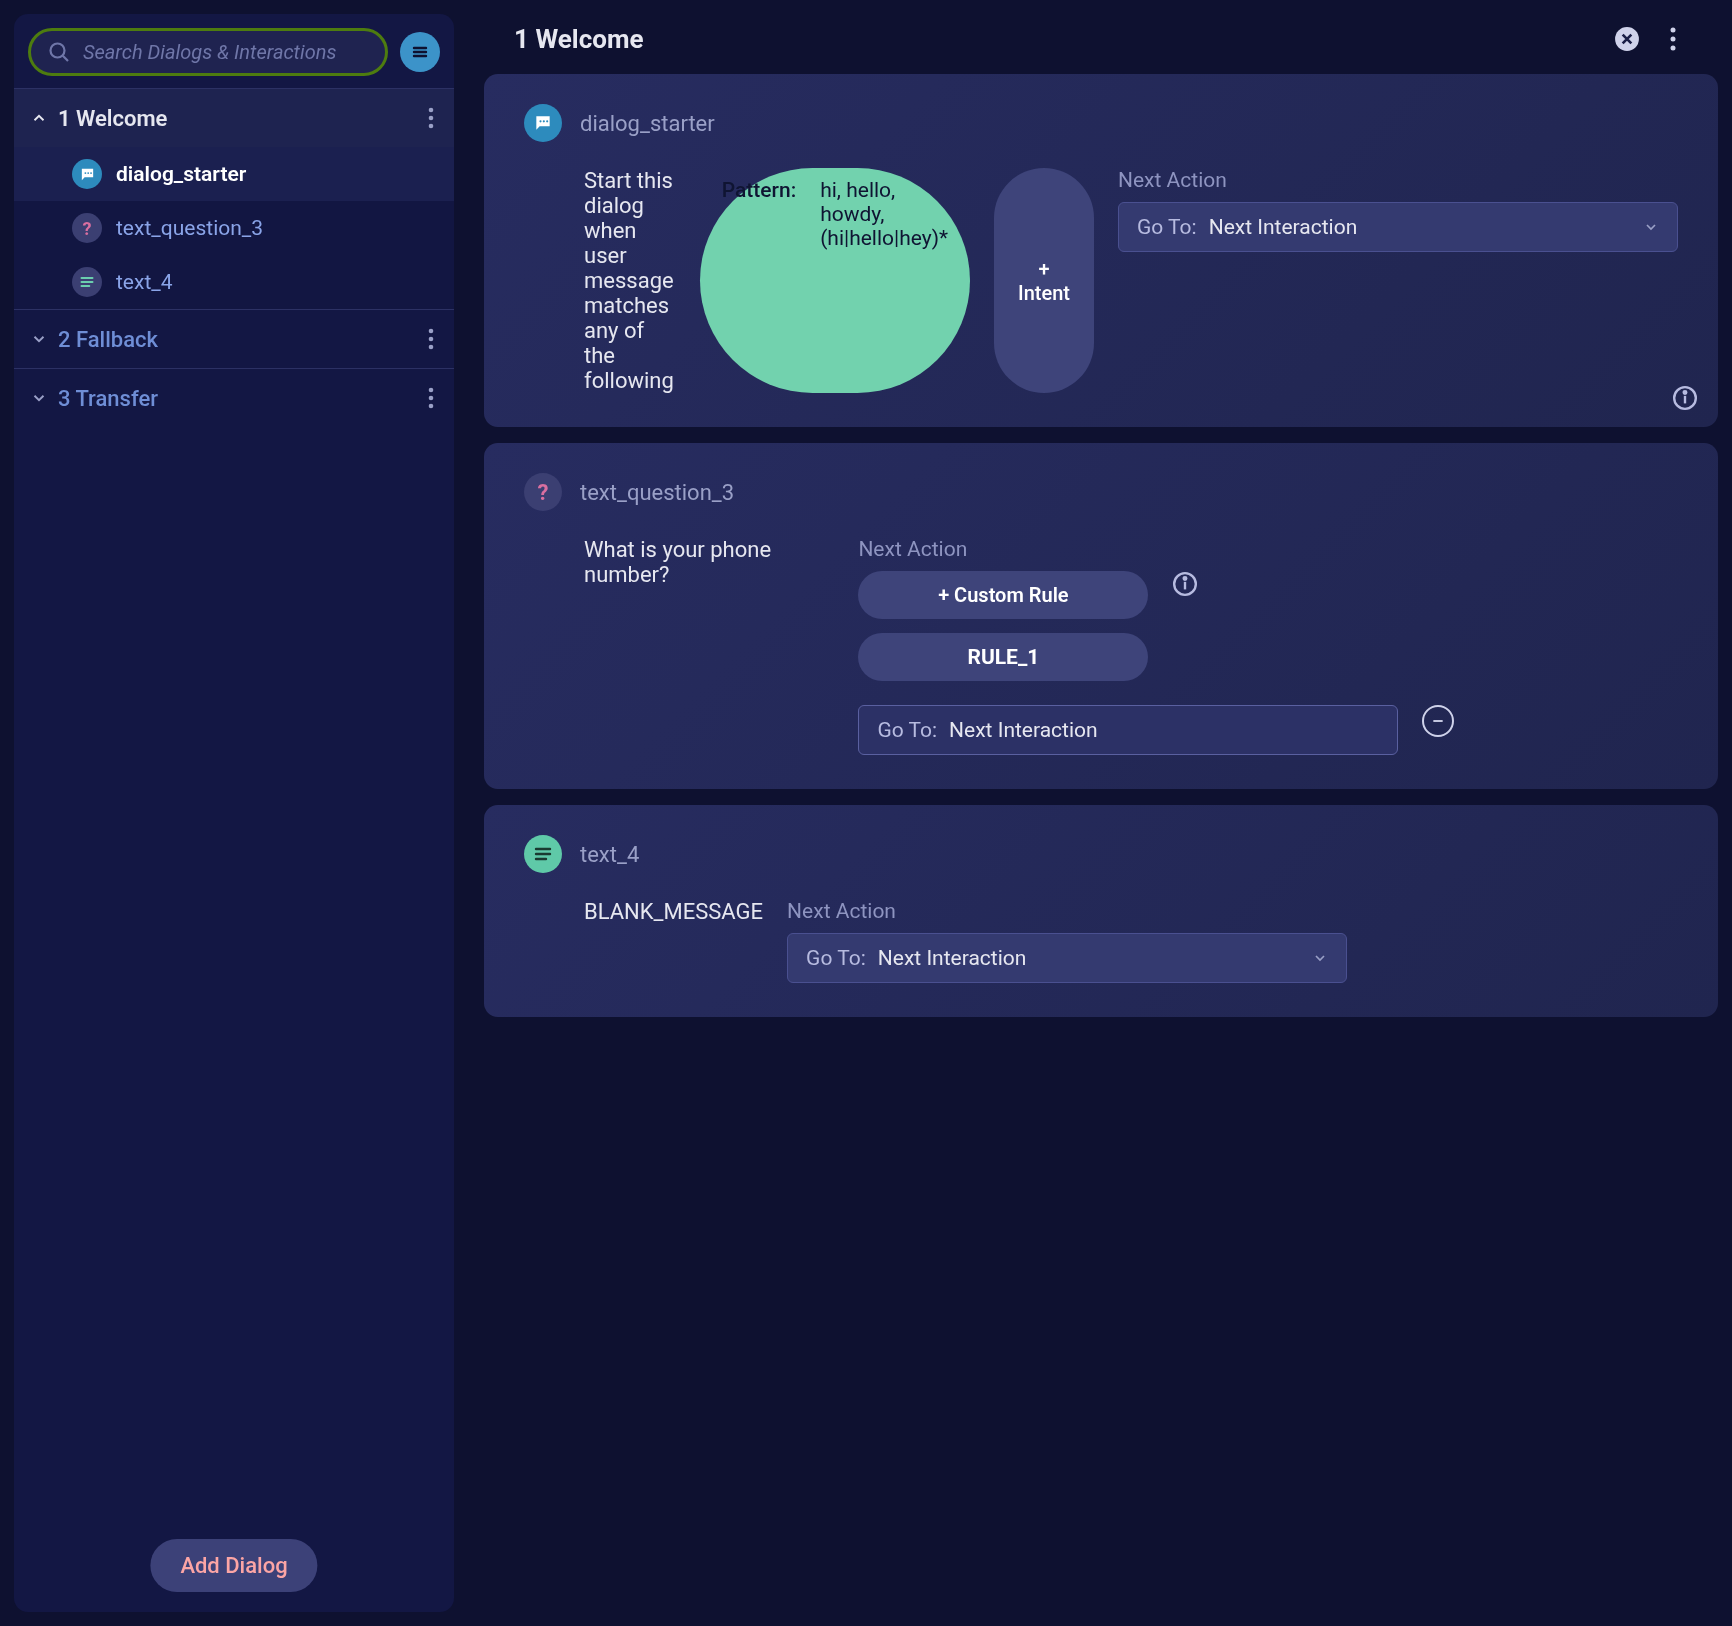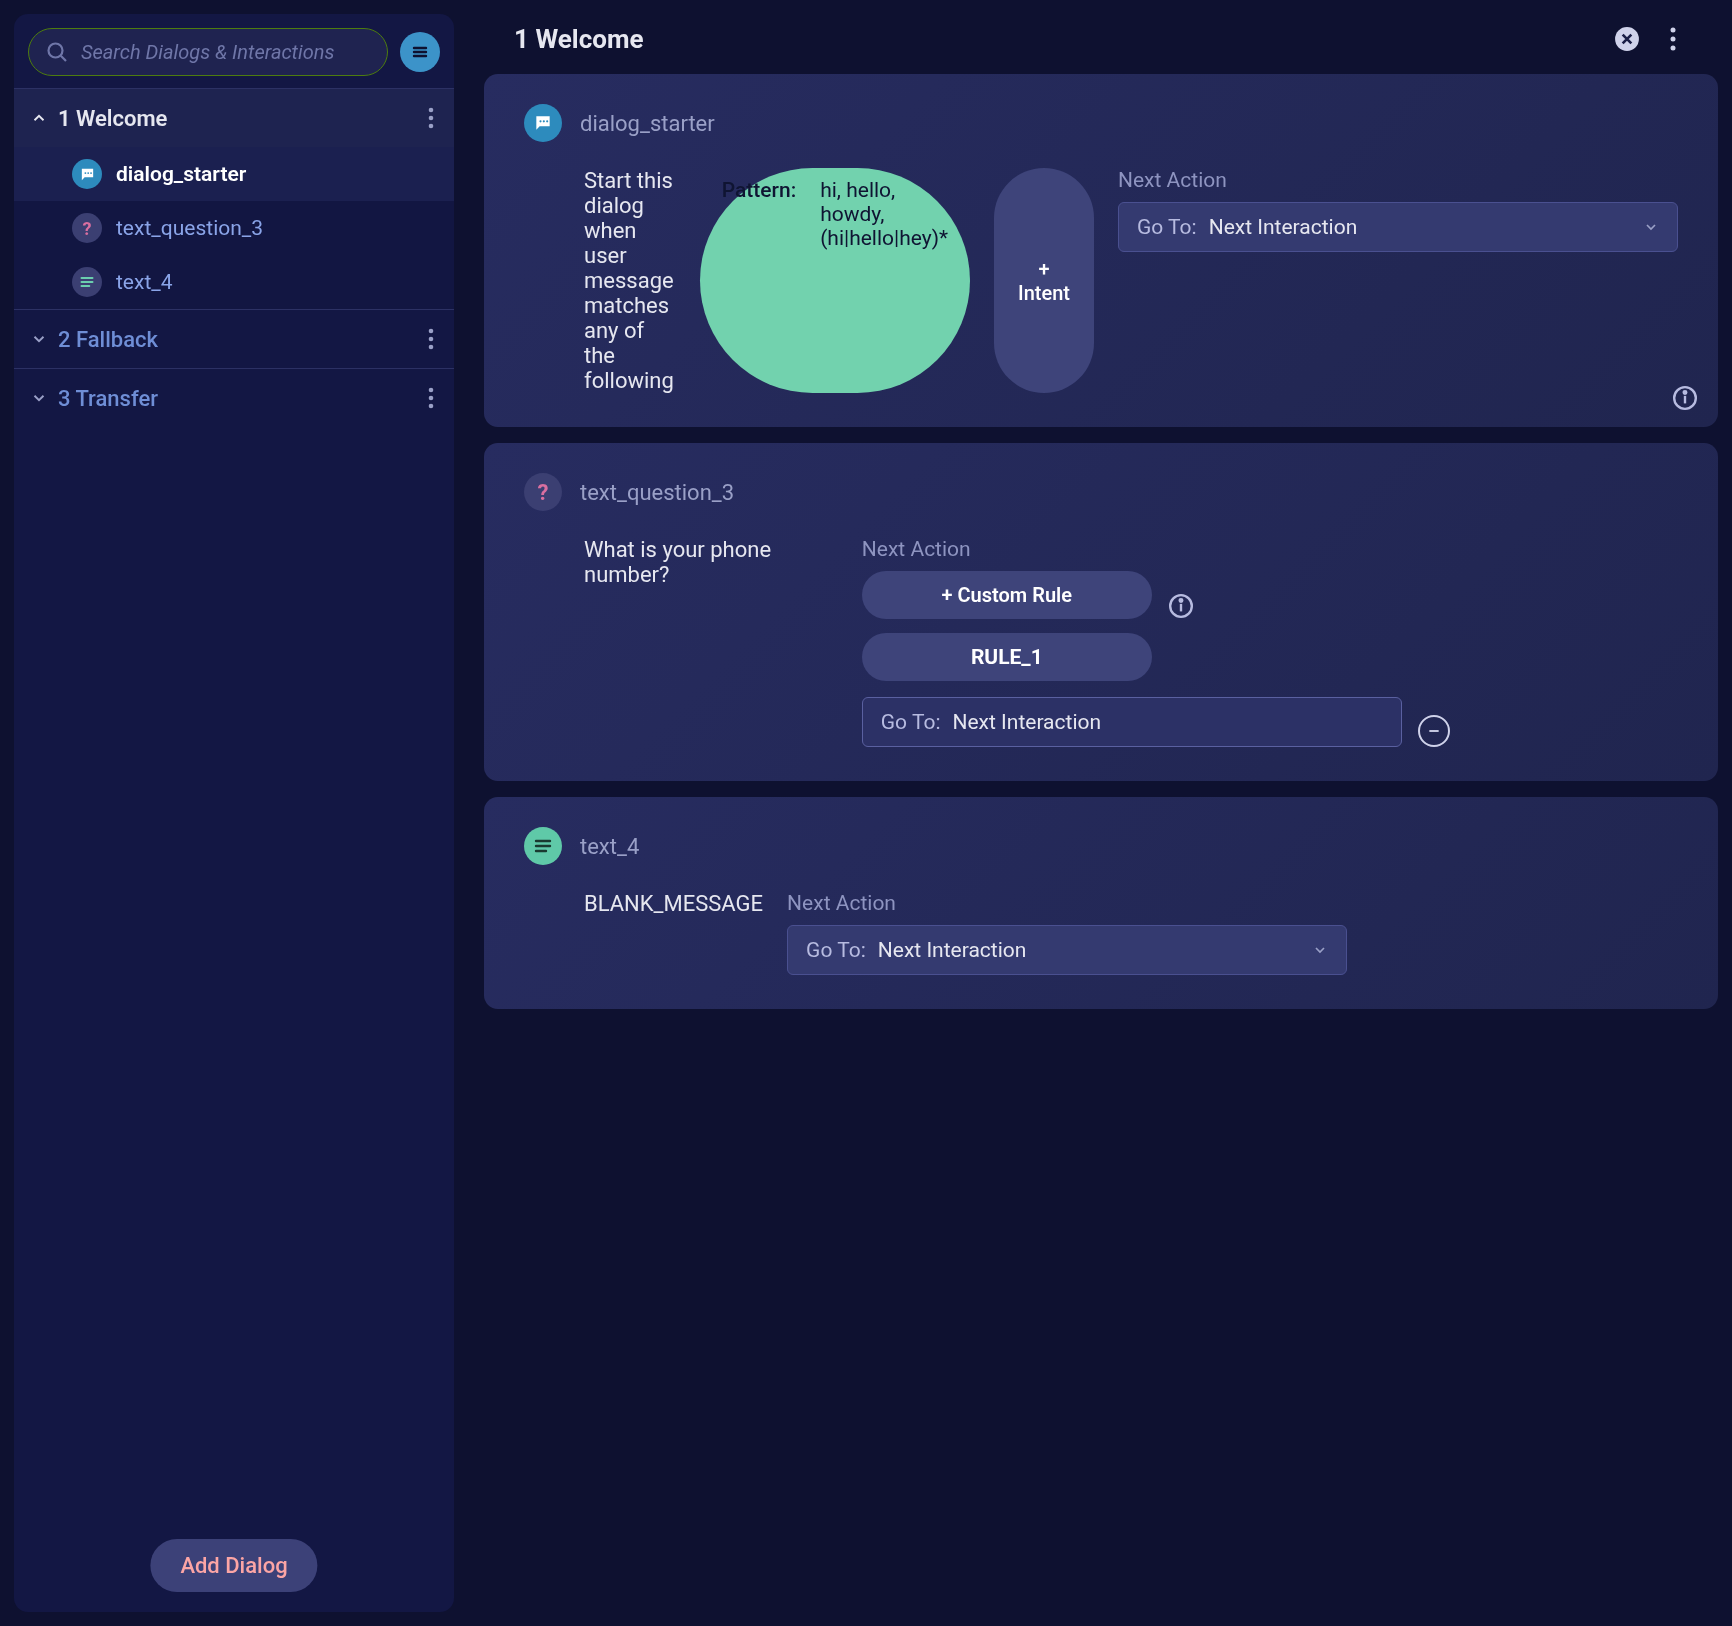--- a/index.html
+++ b/index.html
@@ -43,21 +43,21 @@
     align-items:center;
     gap:12px;
     padding:8px 14px 12px 14px;
   }
   .search-box{
     flex:1;
     display:flex;
     align-items:center;
     gap:10px;
     background:#1f2350;
-    border:1px solid #4d7c0f;
+    border:3px solid #4d7c0f;
     border-radius:999px;
     padding:8px 16px;
     color:var(--muted);
     height:48px;
   }
   .search-box input{
     flex:1;
     background:transparent;
     border:none;
     outline:none;
@@ -143,21 +143,21 @@
   }
   .section-label{font-size:21px;color:#8e94c0;}
   .select{
     display:flex;align-items:center;gap:12px;
     background:#343a70;border:1px solid #4a5090;border-radius:6px;
     padding:12px 18px;width:560px;max-width:100%;font-size:21px;cursor:pointer;
     position:relative;
   }
   .select .chev{margin-left:auto;color:#9aa0c7;}
   .info-corner{position:absolute;right:20px;bottom:16px;color:#b7bbe0;cursor:pointer;}
-  .rule-row{display:flex;align-items:flex-end;gap:16px;flex-wrap:wrap;}
+  .rule-row{display:flex;align-items:flex-start;gap:24px;flex-wrap:wrap;}
   .rule-pill{
     background:#3e447a;color:#fff;font-size:21px;font-weight:700;
     padding:12px 0;border-radius:999px;width:290px;text-align:center;
   }
   .rule-select{
     display:flex;align-items:center;gap:12px;
     background:#2c3166;border:1px solid #5a60a0;border-radius:6px;
     padding:12px 18px;font-size:21px;cursor:pointer;width:540px;
   }
   .minus-btn{

